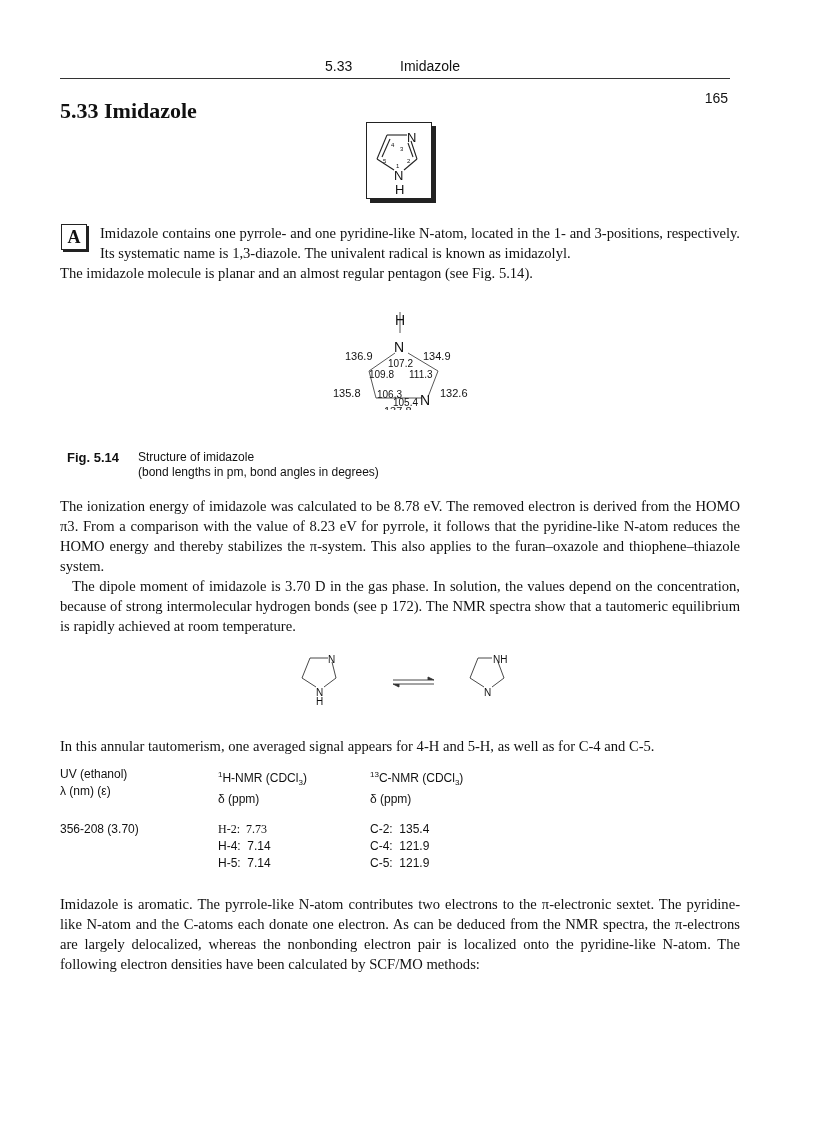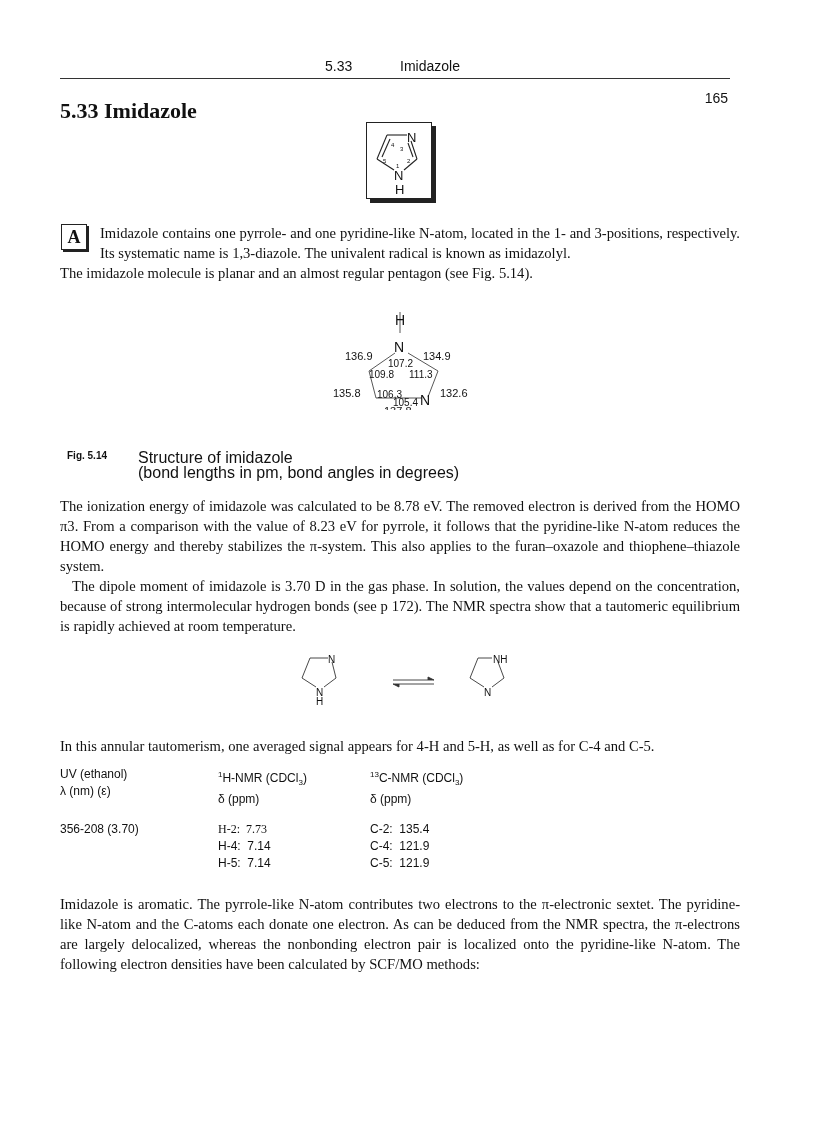--- a/index.html
+++ b/index.html
@@ -17,22 +17,22 @@
   .section-title { left:60px; top:98px; font-size:22px; font-weight:bold; }
 
   .struct-box { left:366px; top:122px; width:64px; height:75px; border:1px solid #222; box-shadow:4px 4px 0 #222; background:#fff; }
 
   .para { font-size:14.6px; line-height:20px; text-align:justify; }
   .a-box { left:61px; top:224px; width:24px; height:24px; border:1.5px solid #222; box-shadow:2px 2px 0 #222; font-size:18px; font-weight:bold; text-align:center; line-height:24px; }
   .p1-first { left:100px; top:223px; width:640px; }
   .p1-rest { left:60px; top:263px; width:680px; }
 
   .fig { left:320px; top:295px; width:160px; height:115px; }
-  .fig-label { left:67px; top:450px; font-size:10px; font-weight:bold; }
-  .fig-caption { left:138px; top:450px; font-size:16px; line-height:15px; }
+  .fig-label { left:67px; top:450px; font-size:13px; font-weight:bold; }
+  .fig-caption { left:138px; top:450px; font-size:12px; line-height:15px; }
 
   .p2 { left:60px; top:496px; width:680px; }
   .p3 { left:60px; top:576px; width:680px; }
   .p4 { left:60px; top:724px; width:680px;margin-top:12px; }
 
   .tauto { left:300px; top:650px; width:230px; height:60px; }
 
   .tbl { font-size:12px; line-height:17px; }
   .p5 { left:60px; top:894px; width:680px; }
 </style>

